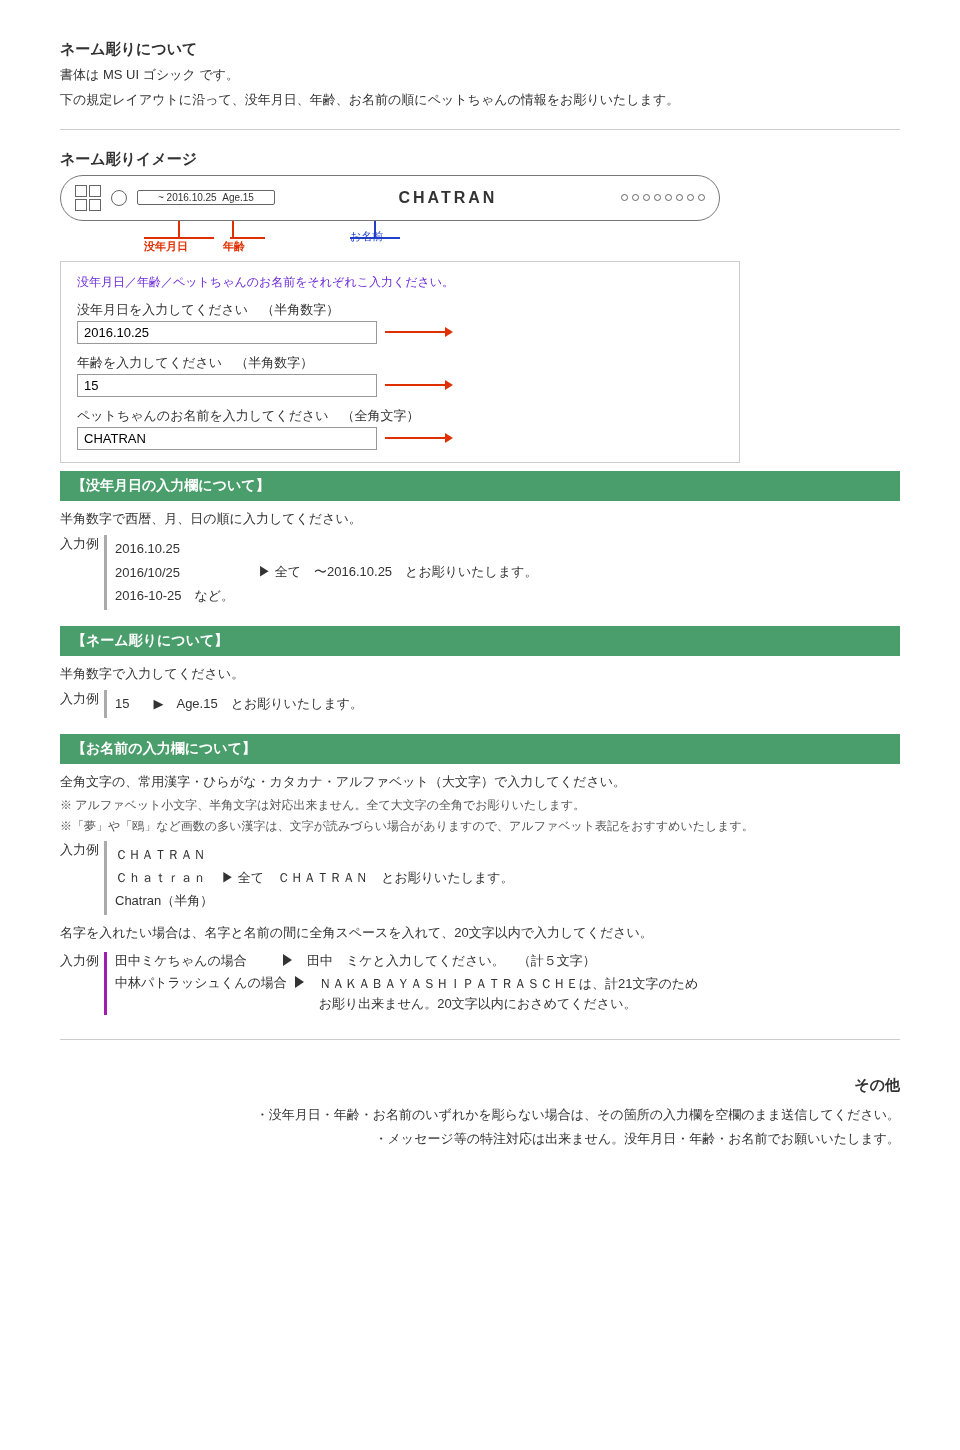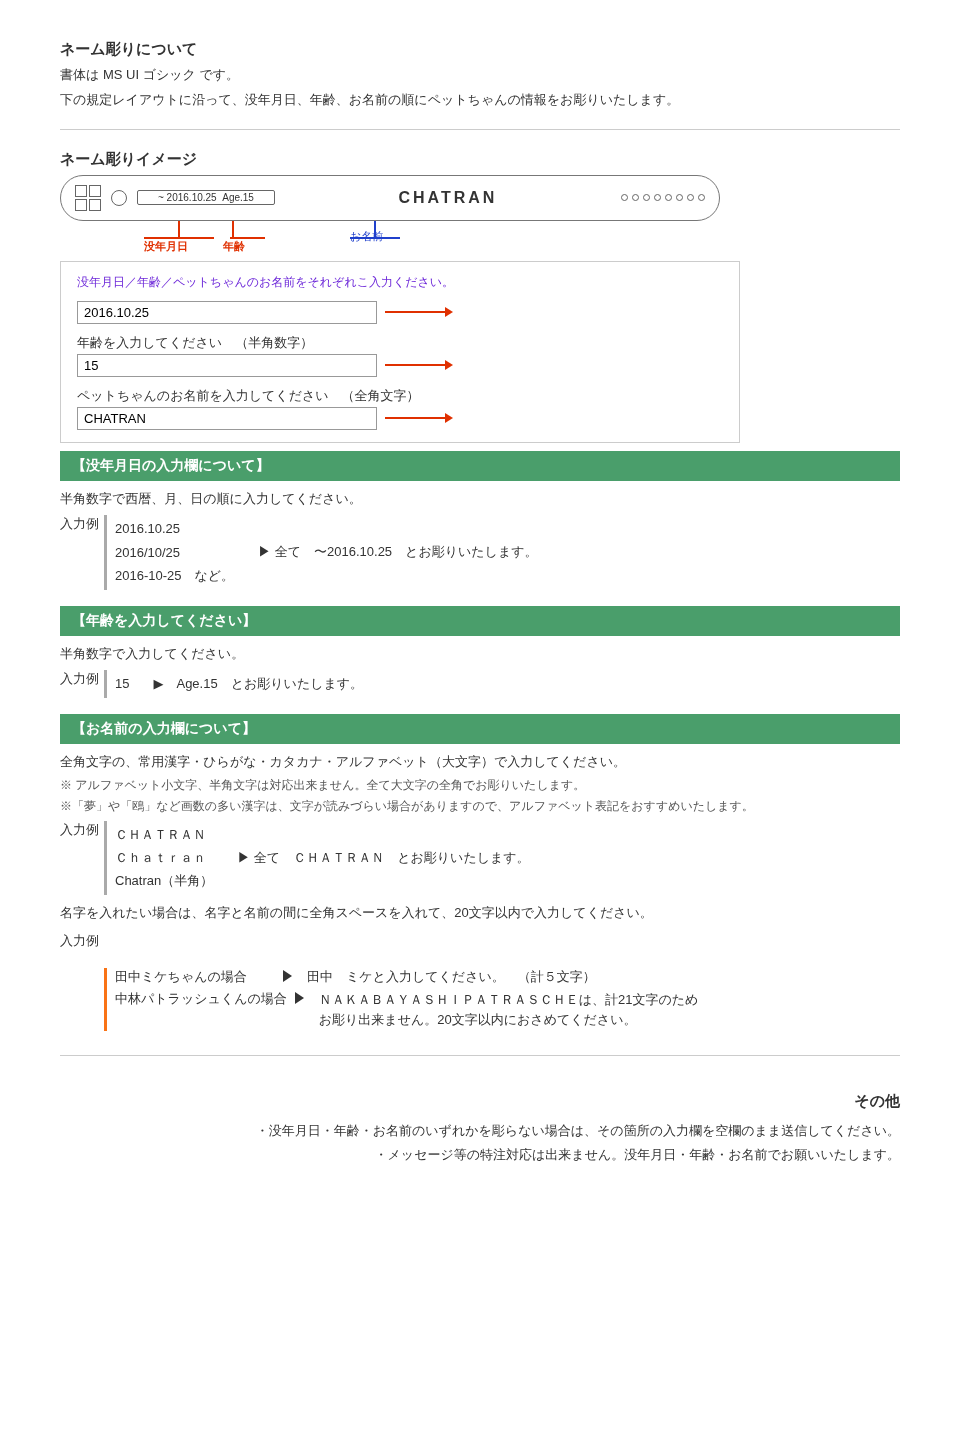--- a/index.html
+++ b/index.html
@@ -227,20 +227,21 @@
 
     <div style="position:absolute; left:290px; top:16px; width:50px; height:2px; background:#2040cc;"></div>
     <div style="position:absolute; left:314px; top:0px; width:2px; height:16px; background:#2040cc;"></div>
     <div style="position:absolute; left:290px; top:8px; font-size:11px; font-weight:normal; color:#2040cc;">お名前</div>
   </div>
 
   <div class="input-diagram">
     <div class="hint">没年月日／年齢／ペットちゃんのお名前をそれぞれこ入力ください。</div>
 
     <div class="input-group">
+      <div class="input-label">没年月日を入力してください　（半角数字）</div>
       <div style="display:flex; align-items:center; gap:8px;">
         <input type="text" class="input-field filled" value="2016.10.25" style="width: 300px;">
 
         <div style="display:flex; align-items:center; gap:0;">
           <div style="width:60px; height:2px; background:#e03000;"></div>
           <div style="width:0; height:0; border-top:5px solid transparent; border-bottom:5px solid transparent; border-left:8px solid #e03000;"></div>
         </div>
       </div>
     </div>
 
@@ -278,55 +279,55 @@
   <div style="display:flex; align-items:flex-start; gap:16px;">
     <div class="example-content-box">
       <div class="line">2016.10.25</div>
       <div class="line">2016/10/25</div>
       <div class="line">2016-10-25　など。</div>
     </div>
     <div style="font-size:13px; align-self:center;">▶  全て　〜2016.10.25　とお彫りいたします。</div>
   </div>
 </div>
 
-<div class="section-header-box">【年齢を入力してください】</div>
+<div class="section-header-box">【ネーム彫りについて】</div>
 <div class="description">半角数字で入力してください。</div>
 
 <div class="input-example-mid" style="margin-top:6px;">
   <div class="example-label">入力例</div>
   <div style="display:flex; align-items:center; gap:16px;">
     <div class="example-content-box">
       <div class="line">15</div>
     </div>
     <div style="font-size:13px;">▶　Age.15　とお彫りいたします。</div>
   </div>
 </div>
 
 <div class="section-header-box">【お名前の入力欄について】</div>
 <div class="description">全角文字の、常用漢字・ひらがな・カタカナ・アルファベット（大文字）で入力してください。</div>
 <div class="sub-note">※ アルファベット小文字、半角文字は対応出来ません。全て大文字の全角でお彫りいたします。</div>
 <div class="sub-note">※「夢」や「鴎」など画数の多い漢字は、文字が読みづらい場合がありますので、アルファベット表記をおすすめいたします。</div>
 
 <div class="input-example-mid" style="margin-top:6px;">
   <div class="example-label">入力例</div>
-  <div style="display:flex; align-items:flex-start; gap:16px;">
+  <div style="display:flex; align-items:flex-start; ">
     <div class="example-content-box">
       <div class="line">ＣＨＡＴＲＡＮ</div>
       <div class="line">Ｃｈａｔｒａｎ</div>
       <div class="line">Chatran（半角）</div>
     </div>
     <div style="font-size:13px; align-self:center;">▶  全て　ＣＨＡＴＲＡＮ　とお彫りいたします。</div>
   </div>
 </div>
 
 <div class="description" style="margin-top:6px; margin-bottom:8px;">名字を入れたい場合は、名字と名前の間に全角スペースを入れて、20文字以内で入力してください。</div>
 
 <div class="input-example-mid" style="margin-top:4px;">
   <div class="example-label">入力例</div>
-  <div style="border-left:3px solid #f97316; padding-left:8px;margin-top:36px;">
+  <div style="border-left:3px solid #a21caf; padding-left:8px;">
 
     <div style="display:flex; align-items:flex-start; gap:8px; margin-bottom:4px;">
       <div style="font-size:13px; min-width:160px;">田中ミケちゃんの場合</div>
       <div style="font-size:13px; min-width:16px;"><span class="tri-right"></span></div>
       <div style="font-size:13px;">田中　ミケと入力してください。　（計５文字）</div>
     </div>
 
     <div style="display:flex; align-items:flex-start; gap:8px;justify-content:space-between;">
       <div style="font-size:13px; min-width:160px;">中林パトラッシュくんの場合</div>
       <div style="font-size:13px; min-width:16px;"><span class="tri-right"></span></div>

